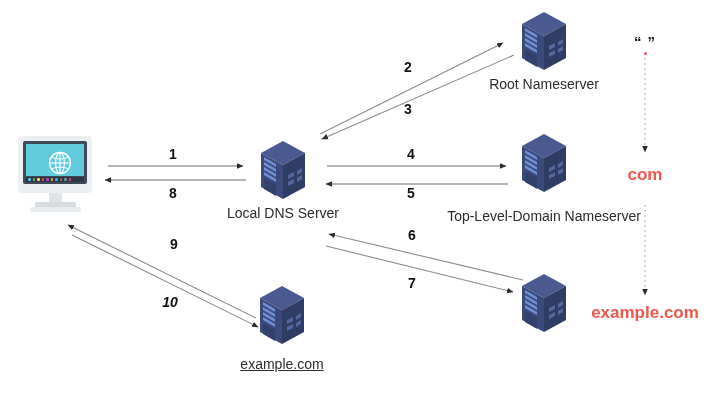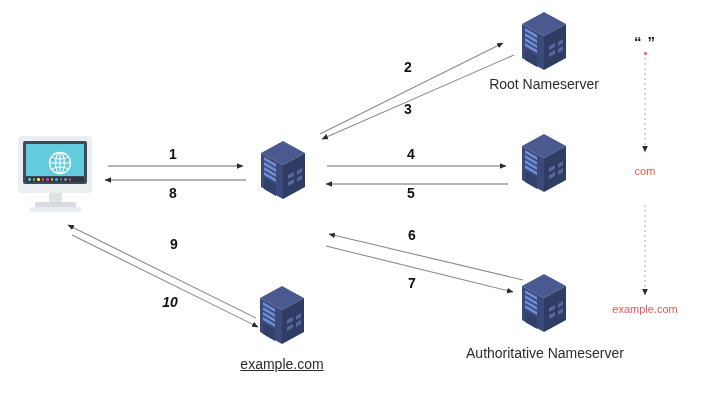--- a/index.html
+++ b/index.html
@@ -39,23 +39,24 @@
     font-family: "Liberation Sans", sans-serif;
     font-size: 14px;
     font-weight: bold;
     color: #111111;
     text-align: center;
     white-space: nowrap;
   }
   .zone-label {
     position: absolute;
     font-family: "Liberation Sans", sans-serif;
-    font-size: 11px;
+    font-size: 17px;
     text-align: center;
     white-space: nowrap;
+    font-weight: bold;
   }
   .zone-root {
     font-size: 15px;
     font-weight: bold;
     color: #1a1a1a;
     letter-spacing: 1px;
   }
   .zone-dot {
     position: absolute;
     width: 3px;
@@ -216,20 +217,23 @@
       <polygon points="8,33 20,40 20,43 8,36"></polygon>
     </g>
     <polygon points="8,39 20,46 20,57 8,50" fill="#32406c"></polygon>
     <g fill="#56679e">
       <polygon points="32,36 38,33 38,37 32,40"></polygon>
       <polygon points="41,32 46,29 46,33 41,36"></polygon>
       <polygon points="32,43 38,40 38,44 32,47"></polygon>
       <polygon points="41,39 46,36 46,40 41,43"></polygon>
     </g>
   </svg>
+  <div class="node-label" style="left:201px; top:206px; width:164px;">
+    <span>Local DNS Server</span>
+  </div>
 
   <svg class="server" style="left:517px; top:10px;" width="54" height="64" viewBox="0 0 54 64">
     <polygon points="5,14 27,2 49,14 27,26" fill="#4a5a90"></polygon>
     <polygon points="5,14 27,26 27,60 5,48" fill="#3b4a7a"></polygon>
     <polygon points="27,26 49,14 49,48 27,60" fill="#2f3c64"></polygon>
     <g fill="#6f8fd6">
       <polygon points="8,18 20,25 20,28 8,21"></polygon>
       <polygon points="8,23 20,30 20,33 8,26"></polygon>
       <polygon points="8,28 20,35 20,38 8,31"></polygon>
       <polygon points="8,33 20,40 20,43 8,36"></polygon>
@@ -257,42 +261,42 @@
       <polygon points="8,33 20,40 20,43 8,36"></polygon>
     </g>
     <polygon points="8,39 20,46 20,57 8,50" fill="#32406c"></polygon>
     <g fill="#56679e">
       <polygon points="32,36 38,33 38,37 32,40"></polygon>
       <polygon points="41,32 46,29 46,33 41,36"></polygon>
       <polygon points="32,43 38,40 38,44 32,47"></polygon>
       <polygon points="41,39 46,36 46,40 41,43"></polygon>
     </g>
   </svg>
+  <div class="node-label" style="left:433px; top:209px; width:222px;">
+    <span>Top-Level-Domain Nameserver</span>
+  </div>
 
   <svg class="server" style="left:517px; top:272px;" width="54" height="64" viewBox="0 0 54 64">
     <polygon points="5,14 27,2 49,14 27,26" fill="#4a5a90"></polygon>
     <polygon points="5,14 27,26 27,60 5,48" fill="#3b4a7a"></polygon>
     <polygon points="27,26 49,14 49,48 27,60" fill="#2f3c64"></polygon>
     <g fill="#6f8fd6">
       <polygon points="8,18 20,25 20,28 8,21"></polygon>
       <polygon points="8,23 20,30 20,33 8,26"></polygon>
       <polygon points="8,28 20,35 20,38 8,31"></polygon>
       <polygon points="8,33 20,40 20,43 8,36"></polygon>
     </g>
     <polygon points="8,39 20,46 20,57 8,50" fill="#32406c"></polygon>
     <g fill="#56679e">
       <polygon points="32,36 38,33 38,37 32,40"></polygon>
       <polygon points="41,32 46,29 46,33 41,36"></polygon>
       <polygon points="32,43 38,40 38,44 32,47"></polygon>
       <polygon points="41,39 46,36 46,40 41,43"></polygon>
     </g>
   </svg>
-  <div class="node-label" style="left:455px; top:346px; width:180px;">
-    <span>Authoritative Nameserver</span>
-  </div>
 
   <svg class="server" style="left:255px; top:284px;" width="54" height="64" viewBox="0 0 54 64">
     <polygon points="5,14 27,2 49,14 27,26" fill="#4a5a90"></polygon>
     <polygon points="5,14 27,26 27,60 5,48" fill="#3b4a7a"></polygon>
     <polygon points="27,26 49,14 49,48 27,60" fill="#2f3c64"></polygon>
     <g fill="#6f8fd6">
       <polygon points="8,18 20,25 20,28 8,21"></polygon>
       <polygon points="8,23 20,30 20,33 8,26"></polygon>
       <polygon points="8,28 20,35 20,38 8,31"></polygon>
       <polygon points="8,33 20,40 20,43 8,36"></polygon>

